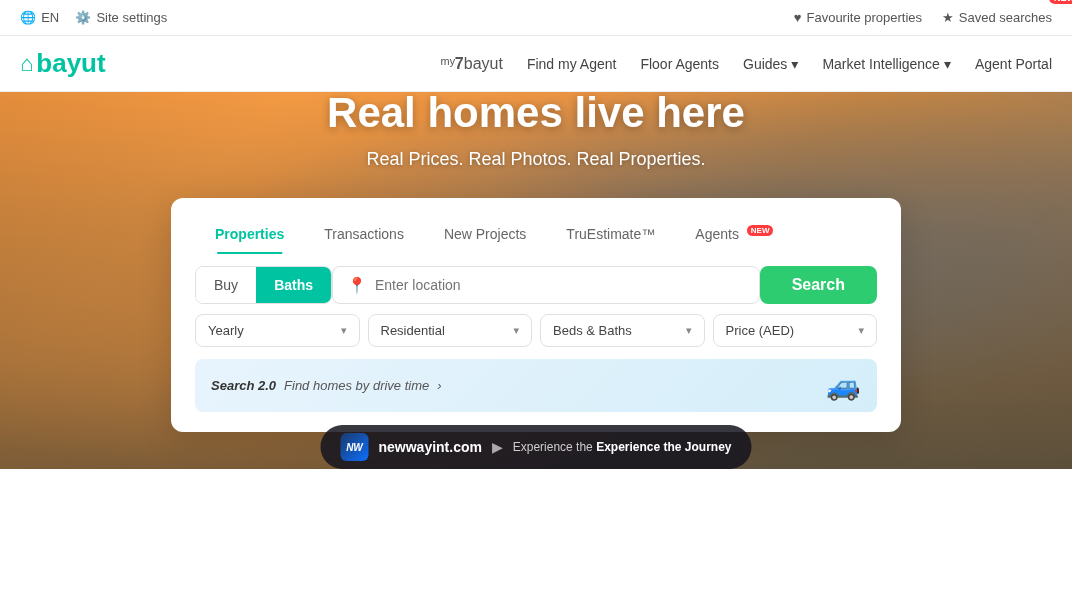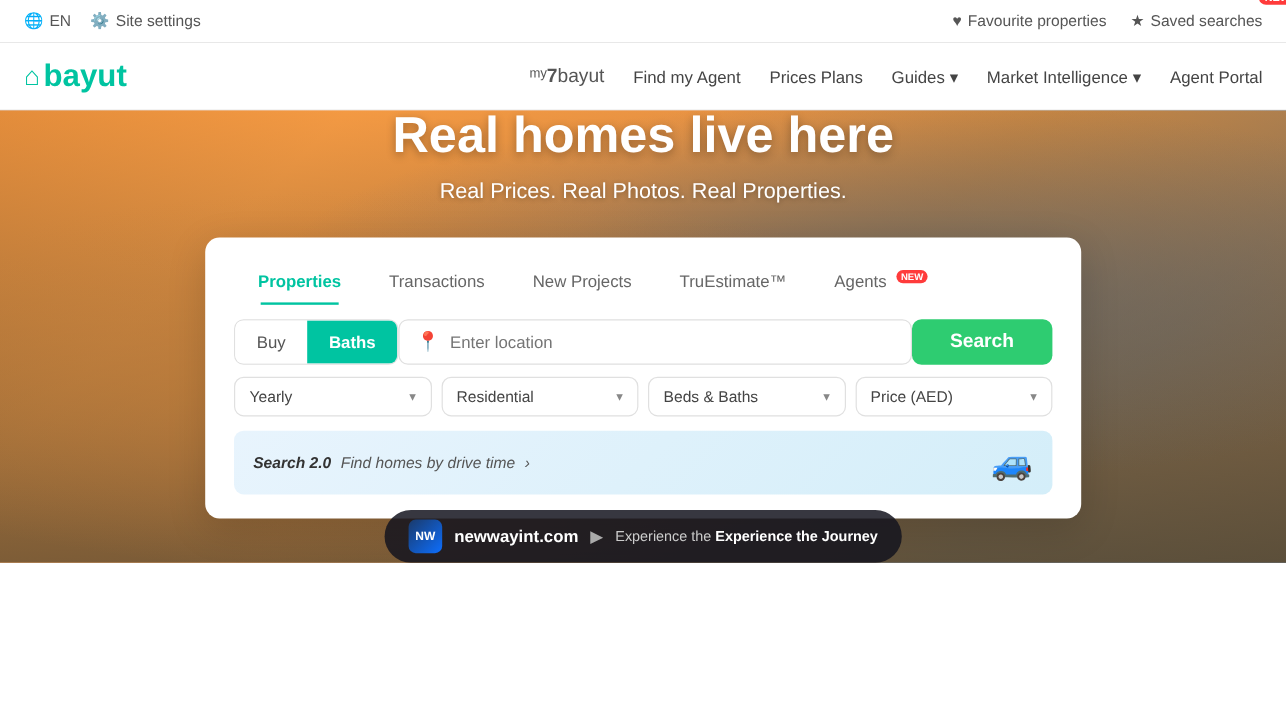--- a/index.html
+++ b/index.html
@@ -251,20 +251,21 @@
       width: 28px;
       height: 28px;
       border-radius: 6px;
       display: flex;
       align-items: center;
       justify-content: font-size;
       font-size: 10px;
       font-weight: 700;
       align-items: center;
       justify-content: center;
+      font-style: italic;
     }
     .play-icon { color: #aaa; font-size: 14px; }
     .bottom-tagline { color: #ccc; font-size: 12px; }
     .bottom-tagline strong { color: #fff; }
   </style>
 </head>
 <body>
 
 <div class="top-bar">
   <div class="top-bar-left">
@@ -296,21 +297,21 @@
   </div>
   <div class="nav-links">
     <a class="nav-link mybayut-link">
       <span class="mybayut-logo">ᵐʸ<strong>7</strong>bayut</span>
     </a>
     <a class="nav-link">
       <span>Find my Agent</span>
       <span class="new-badge">NEW</span>
     </a>
     <a class="nav-link">
-      <span>Prices Plans</span>
+      <span>Floor Agents</span>
     </a>
     <a class="nav-link">
       <span>Guides</span>
       <span>▾</span>
     </a>
     <a class="nav-link">
       <span>Market Intelligence</span>
       <span>▾</span>
     </a>
     <a class="nav-link">

